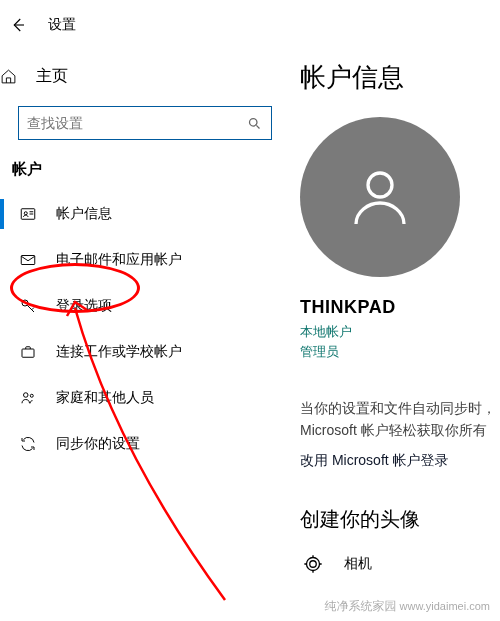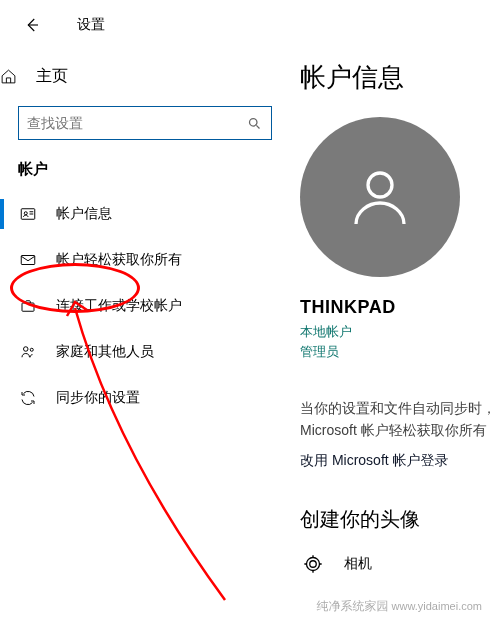--- a/index.html
+++ b/index.html
@@ -9,22 +9,21 @@
   width: 500px;
   height: 621px;
   overflow: hidden;
   position: relative;
   color: #000;
 }
 .top-bar {
   height: 50px;
   display: flex;
   align-items: center;
-  padding-left: 22px;
-  gap: 15px;
+  padding-left: 8px;
 }
 .back-btn {
   width: 20px;
   height: 20px;
   display: flex;
   align-items: center;
   justify-content: center;
   margin-right: 20px;
 }
 .title {
@@ -61,21 +60,21 @@
   border: none;
   outline: none;
   font-size: 14px;
   font-family: inherit;
   background: transparent;
 }
 .search-box .sicon { width: 16px; display: flex; }
 .section-header {
   font-size: 15px;
   font-weight: 700;
-  padding-left: 18px;
+  padding-left: 12px;
   margin-bottom: 12px;
 }
 .nav-item {
   display: flex;
   align-items: center;
   height: 46px;
   padding-left: 18px;
   cursor: pointer;
   position: relative;
 }
@@ -170,21 +169,21 @@
   pointer-events: none;
 }
 .highlight-arrow {
   position: absolute;
   pointer-events: none;
   left: 65px;
   top: 300px;
 }
 .watermark {
   position: absolute;
-  right: 18px;
+  right: 10px;
   bottom: 6px;
   font-size: 11px;
   color: rgba(0,0,0,0.35);
 }
 .watermark .wm-cn { font-size: 12px; }
 </style>
 </head>
 <body>
 
 <div class="top-bar">
@@ -233,23 +232,32 @@
       <span class="nlabel">帐户信息</span>
     </div>
 
     <div class="nav-item">
       <span class="nicon">
         <svg width="18" height="18" viewBox="0 0 24 24" fill="none" stroke="#000" stroke-width="1.3">
             <rect x="3" y="6" width="18" height="12" rx="1"></rect>
             <path d="M3 7 L12 13 L21 7"></path>
           </svg>
       </span>
-      <span class="nlabel">帐户轻松获取你所有</span>
-    </div>
-
+      <span class="nlabel">电子邮件和应用帐户</span>
+    </div>
+
+    <div class="nav-item">
+      <span class="nicon">
+        <svg width="18" height="18" viewBox="0 0 24 24" fill="none" stroke="#000" stroke-width="1.3">
+            <circle cx="8" cy="8" r="4"></circle>
+            <path d="M11 11 L20 20 M17 17 L20 14"></path>
+          </svg>
+      </span>
+      <span class="nlabel">登录选项</span>
+    </div>
 
     <div class="nav-item">
       <span class="nicon">
         <svg width="18" height="18" viewBox="0 0 24 24" fill="none" stroke="#000" stroke-width="1.3">
             <rect x="4" y="8" width="16" height="11" rx="1"></rect>
             <path d="M9 8 V6 a1 1 0 0 1 1-1 h4 a1 1 0 0 1 1 1 V8"></path>
           </svg>
       </span>
       <span class="nlabel">连接工作或学校帐户</span>
     </div>

